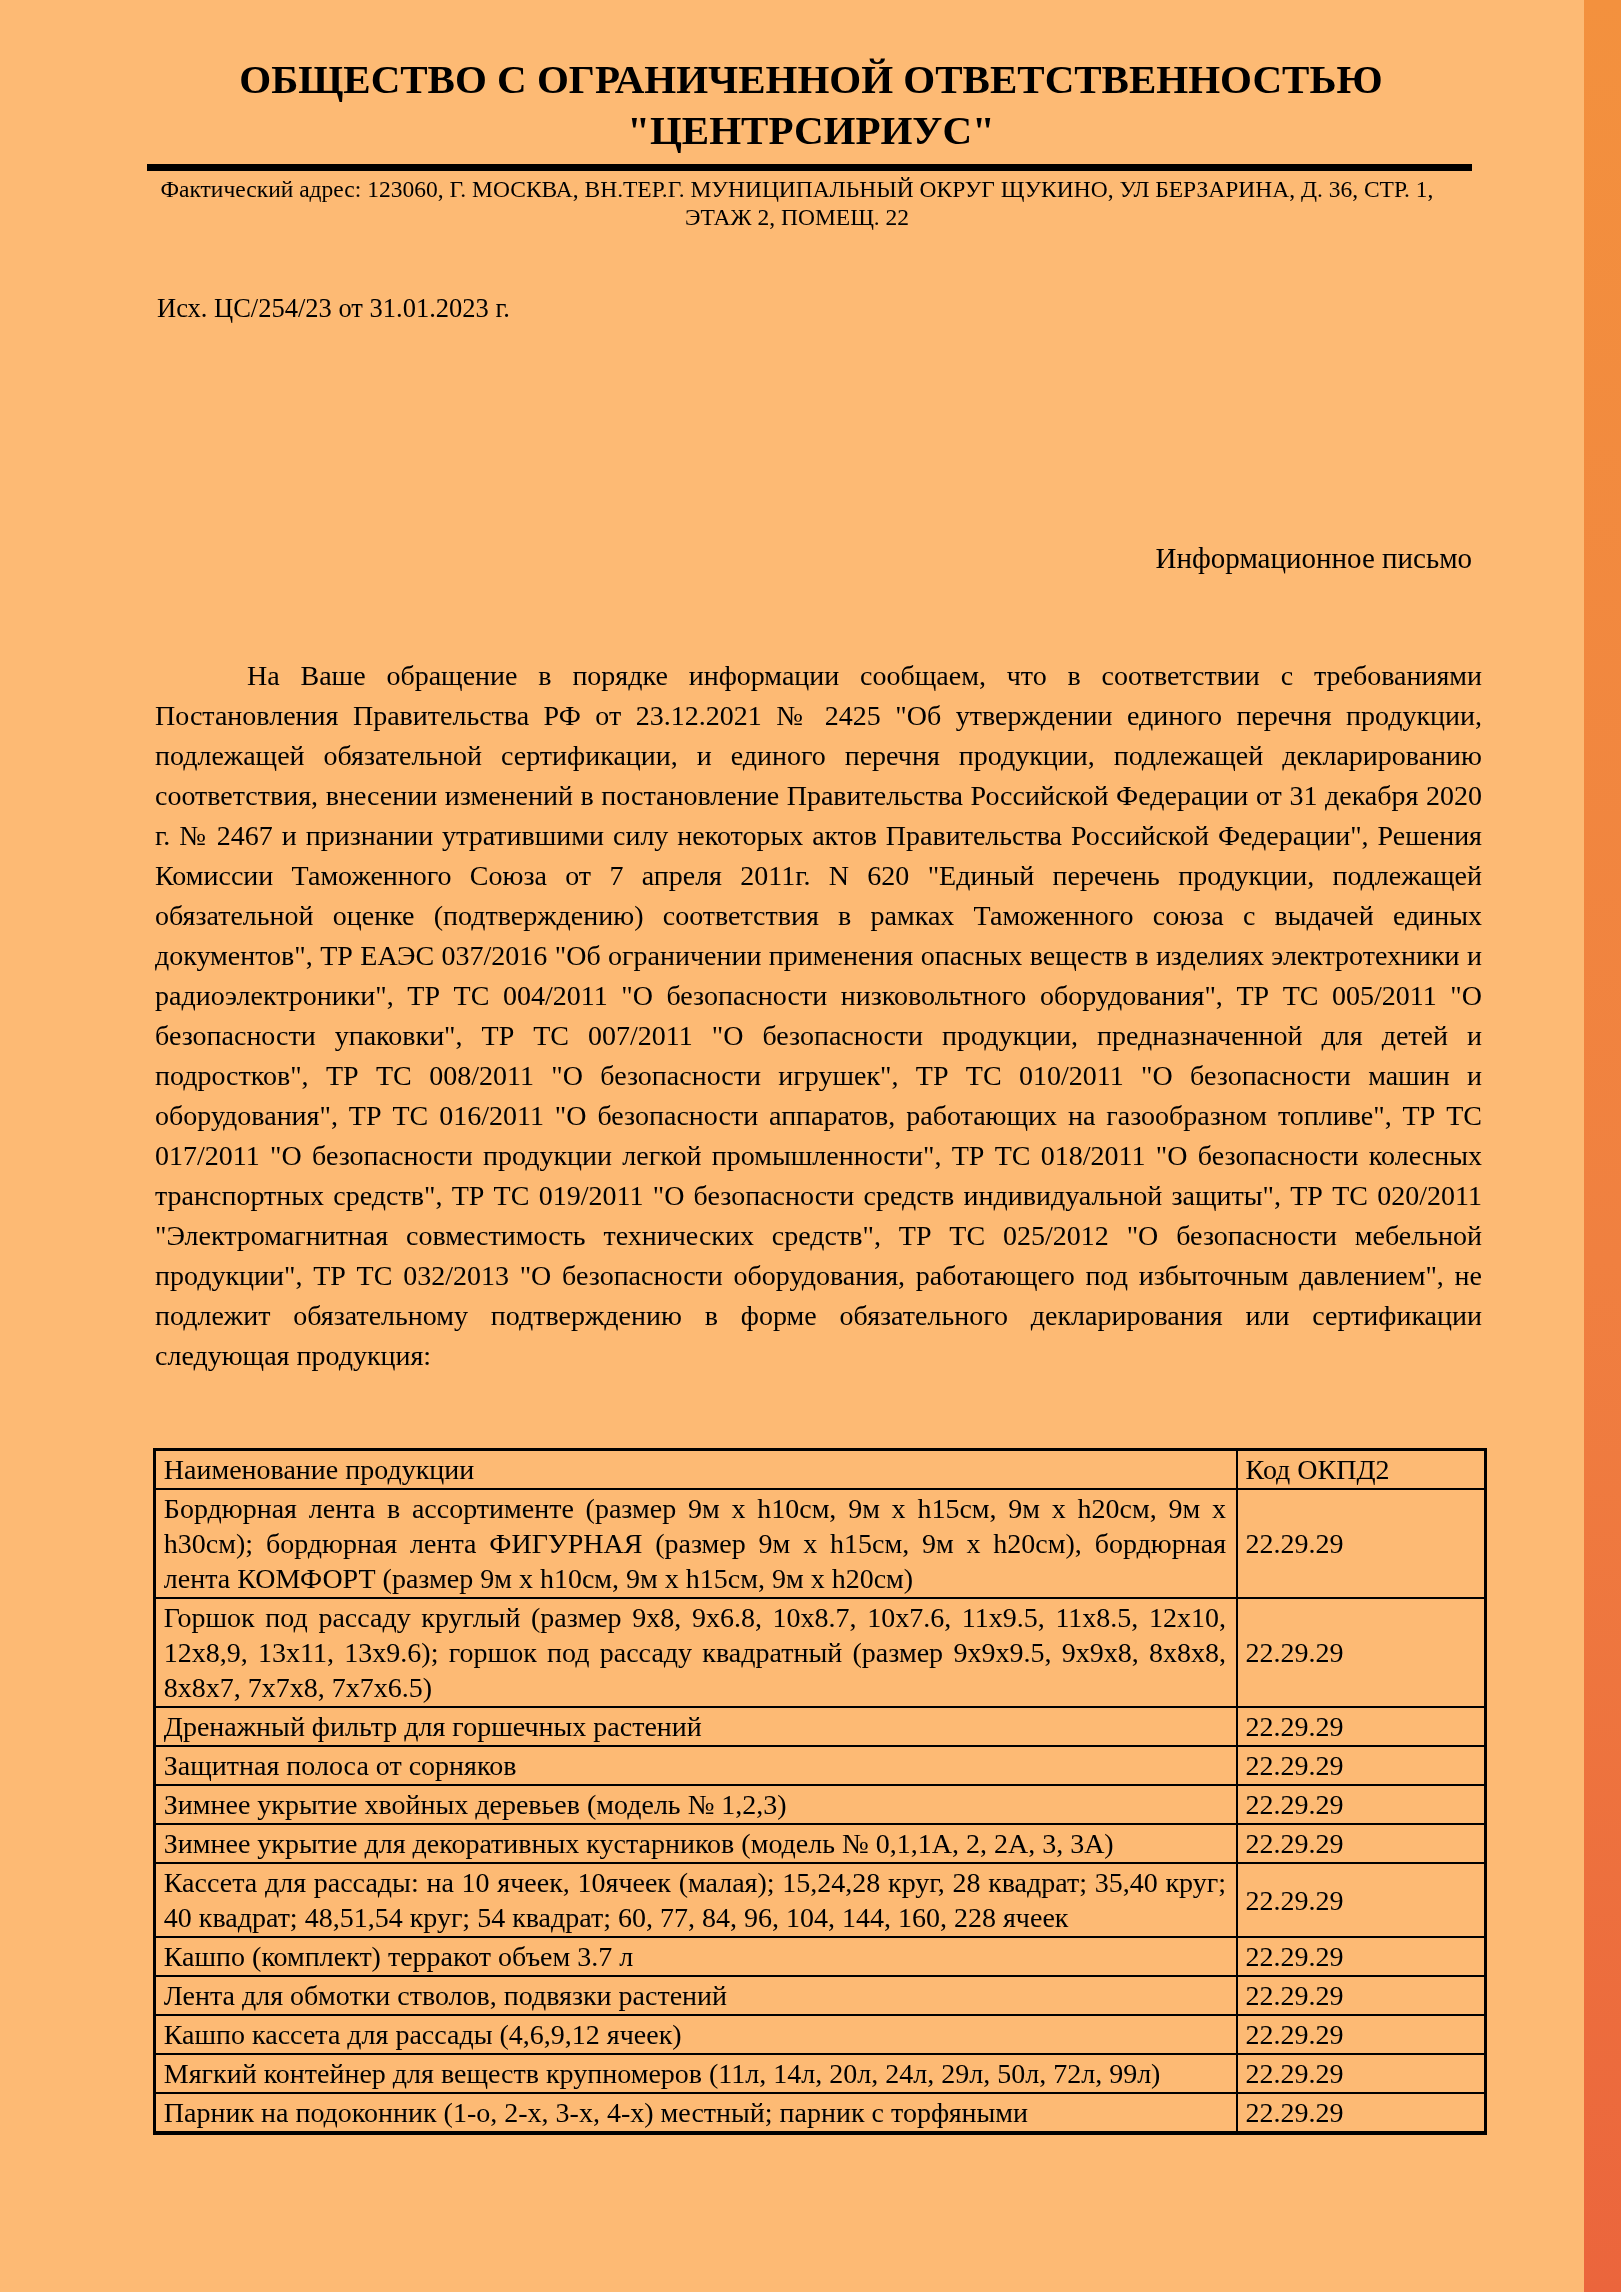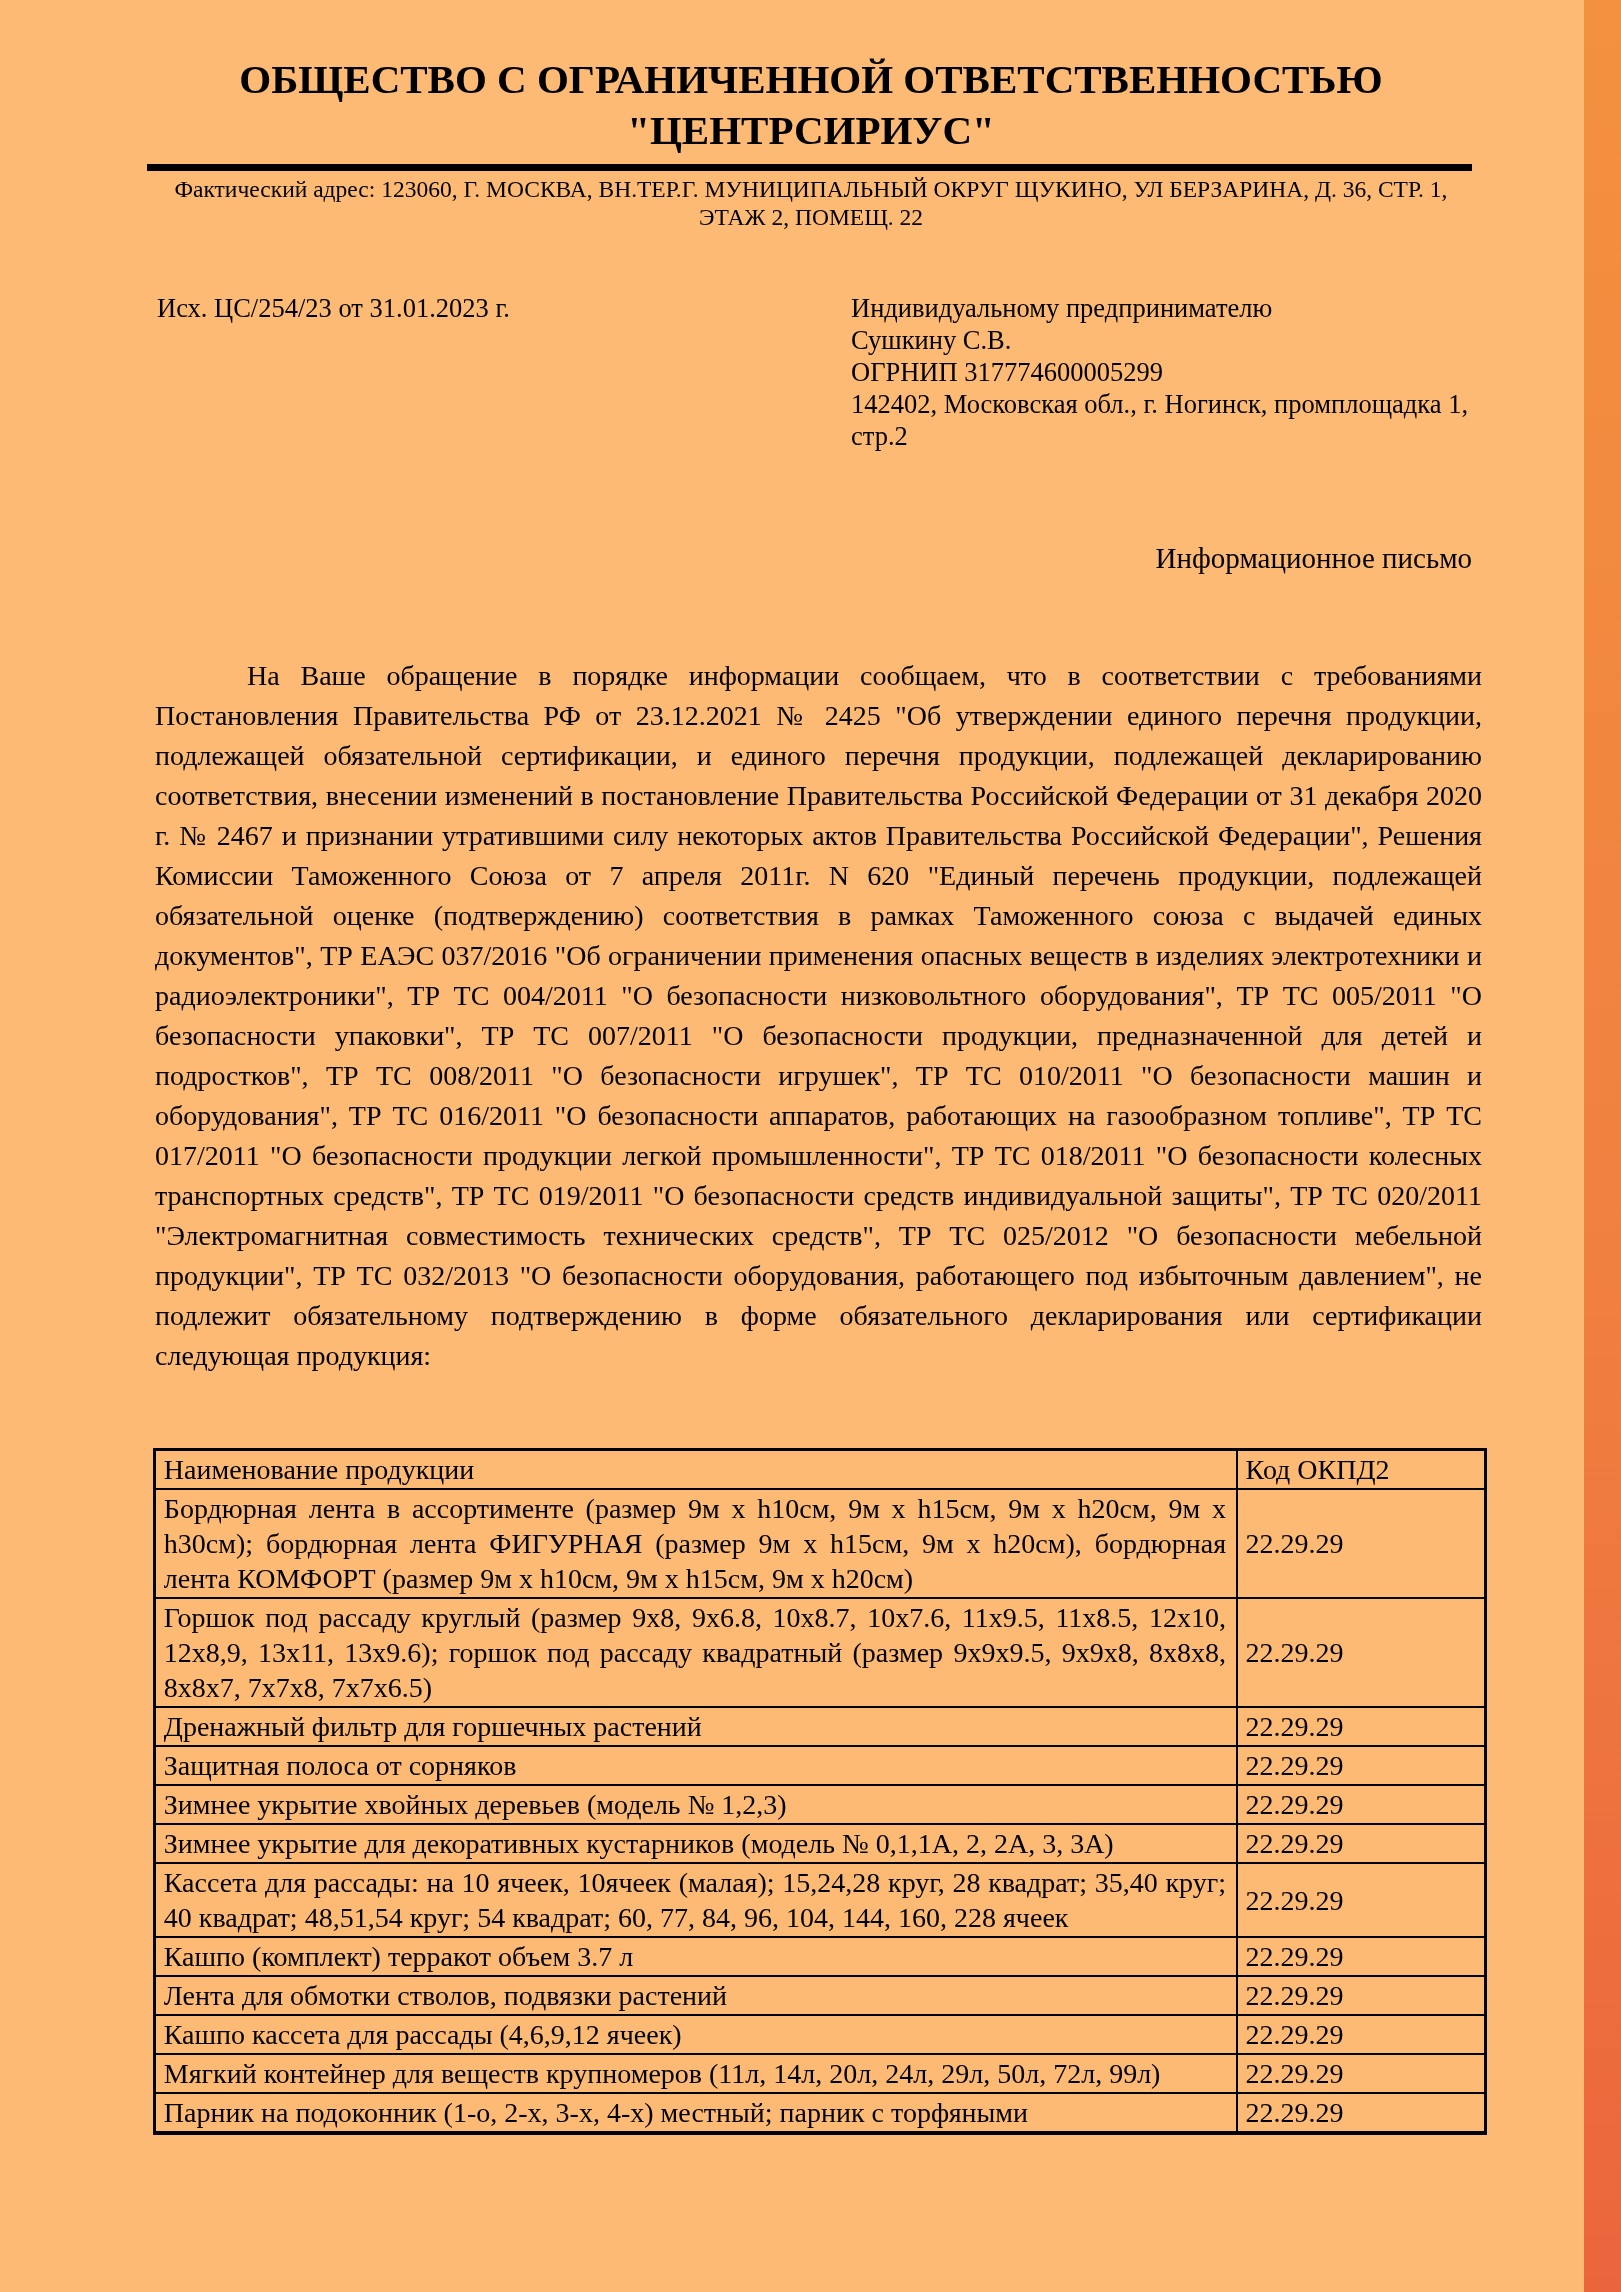--- a/index.html
+++ b/index.html
@@ -17,21 +17,21 @@
     background:linear-gradient(180deg,#F3913E 0%,#F08040 55%,#EB653C 100%);
   }
   .company-title{
     position:absolute;top:54px;left:150px;width:1322px;
     text-align:center;font-weight:bold;font-size:41px;line-height:51px;
   }
   .title-rule{
     position:absolute;top:164px;left:147px;width:1325px;height:6.9px;background:#000;
   }
   .address-block{
-    position:absolute;top:175px;left:150px;width:1322px;
+    position:absolute;top:175px;left:136px;width:1322px;
     text-align:center;font-size:23.5px;line-height:28px;
   }
   .ref-line{
     position:absolute;top:292px;left:157px;
     font-size:26.5px;line-height:33px;white-space:nowrap;
   }
   .recipient-block{
     position:absolute;top:292px;left:851px;width:667px;
     font-size:26.5px;line-height:32px;
   }
@@ -77,27 +77,20 @@
 
   <div class="title-rule"></div>
 
   <div class="address-block">
     <div>Фактический адрес: 123060, Г. МОСКВА, ВН.ТЕР.Г. МУНИЦИПАЛЬНЫЙ ОКРУГ ЩУКИНО, УЛ БЕРЗАРИНА, Д. 36, СТР. 1,</div>
     <div>ЭТАЖ 2, ПОМЕЩ. 22</div>
   </div>
 
   <div class="ref-line">Исх. ЦС/254/23 от 31.01.2023 г.</div>
 
-  <div class="recipient-block">
-    <div>Индивидуальному предпринимателю</div>
-    <div>Сушкину С.В.</div>
-    <div>ОГРНИП 317774600005299</div>
-    <div>142402, Московская обл., г. Ногинск, промплощадка 1,</div>
-    <div>стр.2</div>
-  </div>
 
   <div class="letter-heading">Информационное письмо</div>
 
   <div class="body-paragraph">На Ваше обращение в порядке информации сообщаем, что в соответствии с требованиями Постановления Правительства РФ от 23.12.2021 № 2425 "Об утверждении единого перечня продукции, подлежащей обязательной сертификации, и единого перечня продукции, подлежащей декларированию соответствия, внесении изменений в постановление Правительства Российской Федерации от 31 декабря 2020 г. № 2467 и признании утратившими силу некоторых актов Правительства Российской Федерации", Решения Комиссии Таможенного Союза от 7 апреля 2011г. N 620 "Единый перечень продукции, подлежащей обязательной оценке (подтверждению) соответствия в рамках Таможенного союза с выдачей единых документов", ТР ЕАЭС 037/2016 "Об ограничении применения опасных веществ в изделиях электротехники и радиоэлектроники", ТР ТС 004/2011 "О безопасности низковольтного оборудования", ТР ТС 005/2011 "О безопасности упаковки", ТР ТС 007/2011 "О безопасности продукции, предназначенной для детей и подростков", ТР ТС 008/2011 "О безопасности игрушек", ТР ТС 010/2011 "О безопасности машин и оборудования", ТР ТС 016/2011 "О безопасности аппаратов, работающих на газообразном топливе", ТР ТС 017/2011 "О безопасности продукции легкой промышленности", ТР ТС 018/2011 "О безопасности колесных транспортных средств", ТР ТС 019/2011 "О безопасности средств индивидуальной защиты", ТР ТС 020/2011 "Электромагнитная совместимость технических средств", ТР ТС 025/2012 "О безопасности мебельной продукции", ТР ТС 032/2013 "О безопасности оборудования, работающего под избыточным давлением", не подлежит обязательному подтверждению в форме обязательного декларирования или сертификации следующая продукция:</div>
 
   <table class="products-table">
     <colgroup>
       <col class="col-name">
       <col class="col-code">
     </colgroup>

